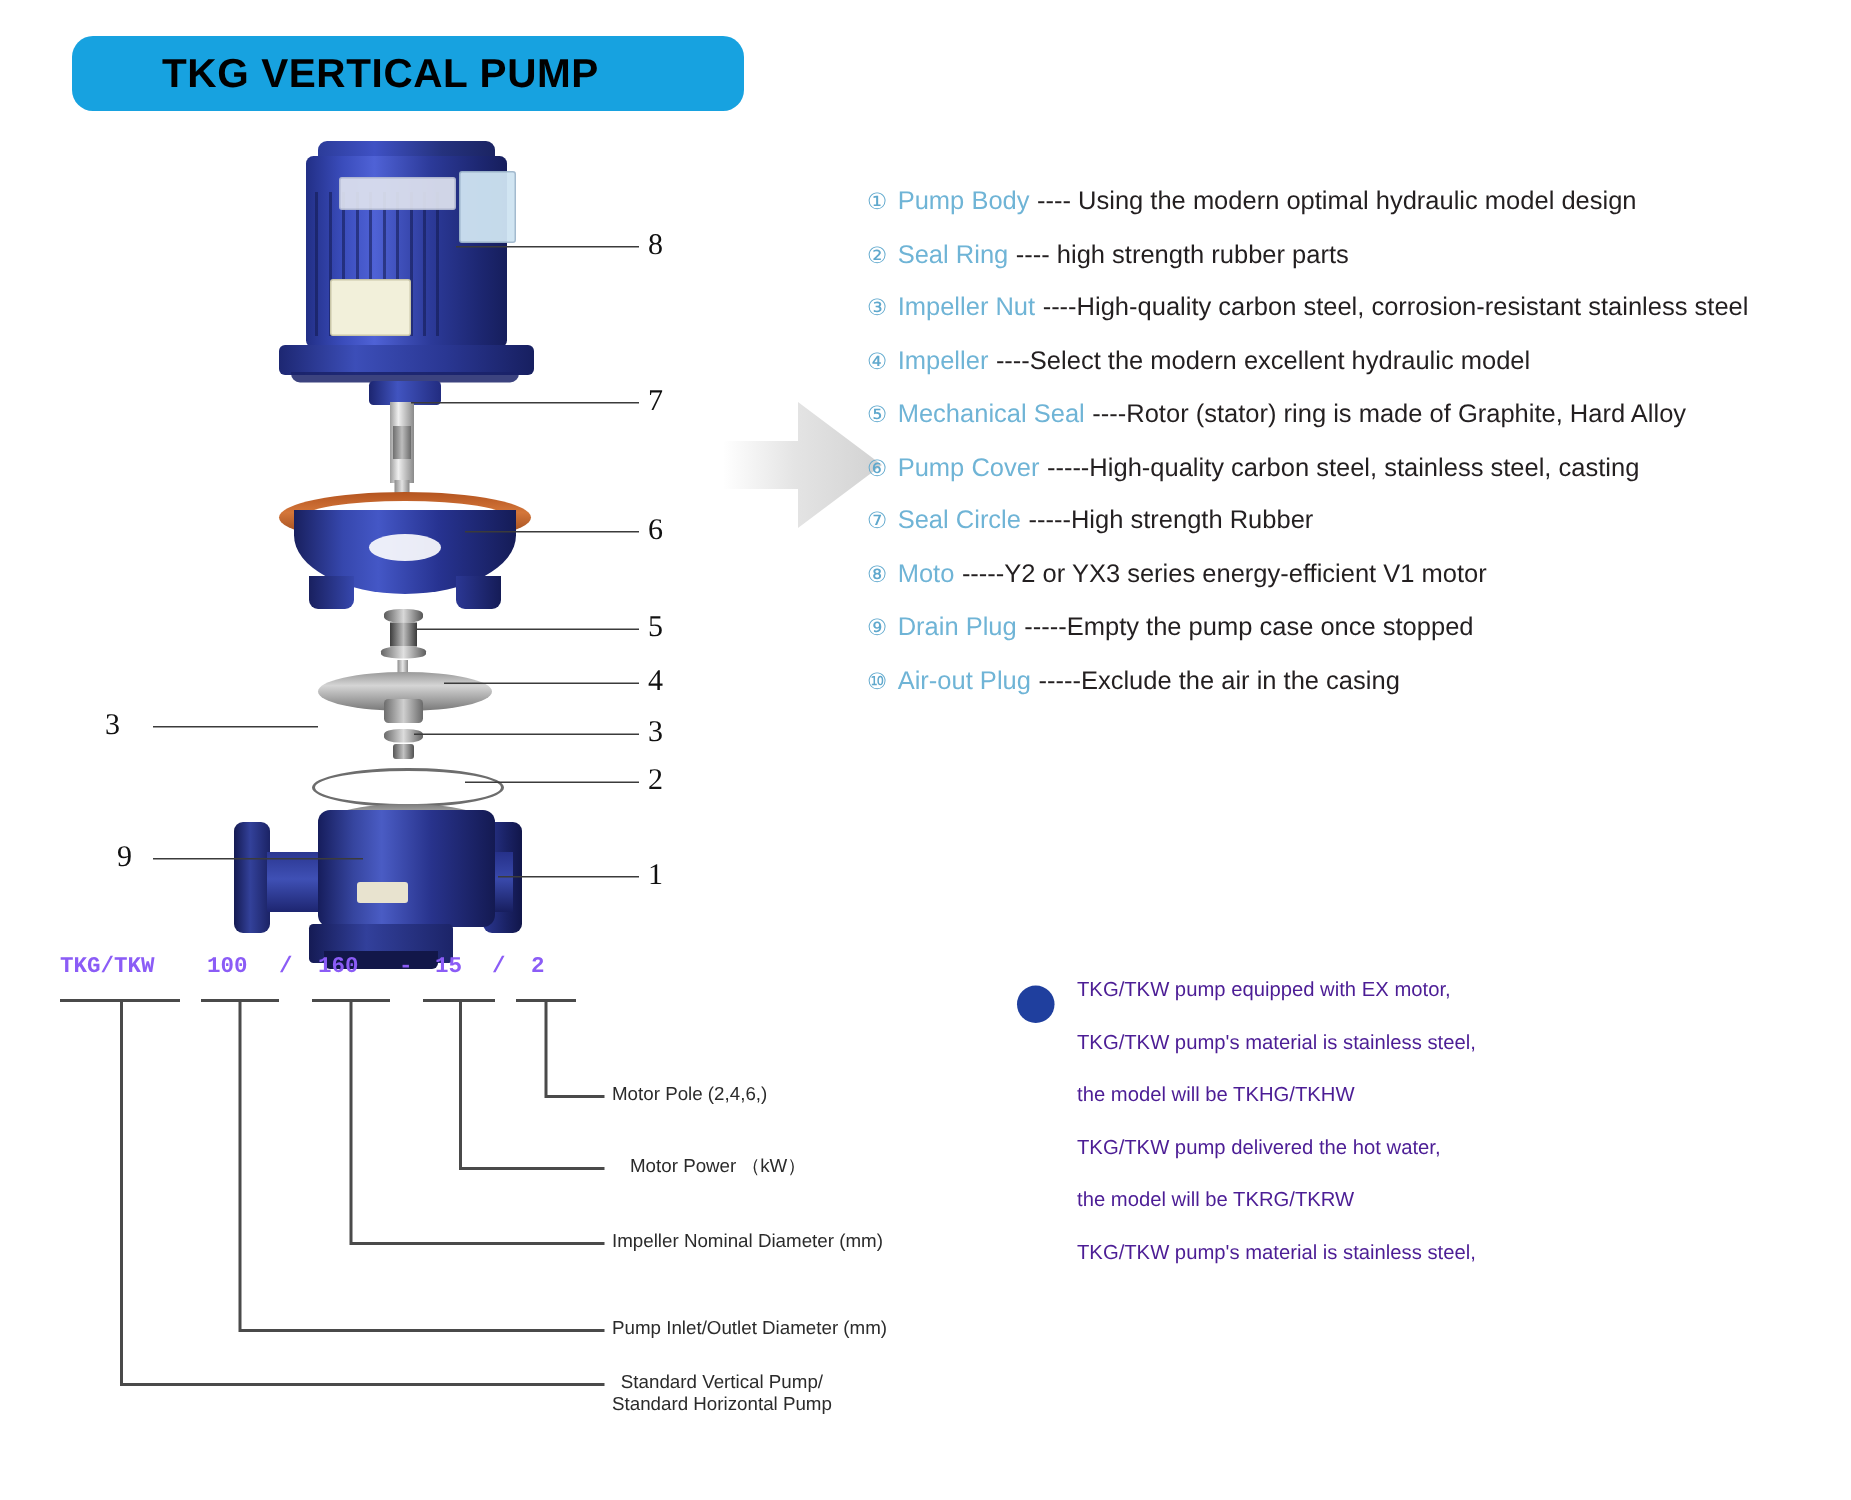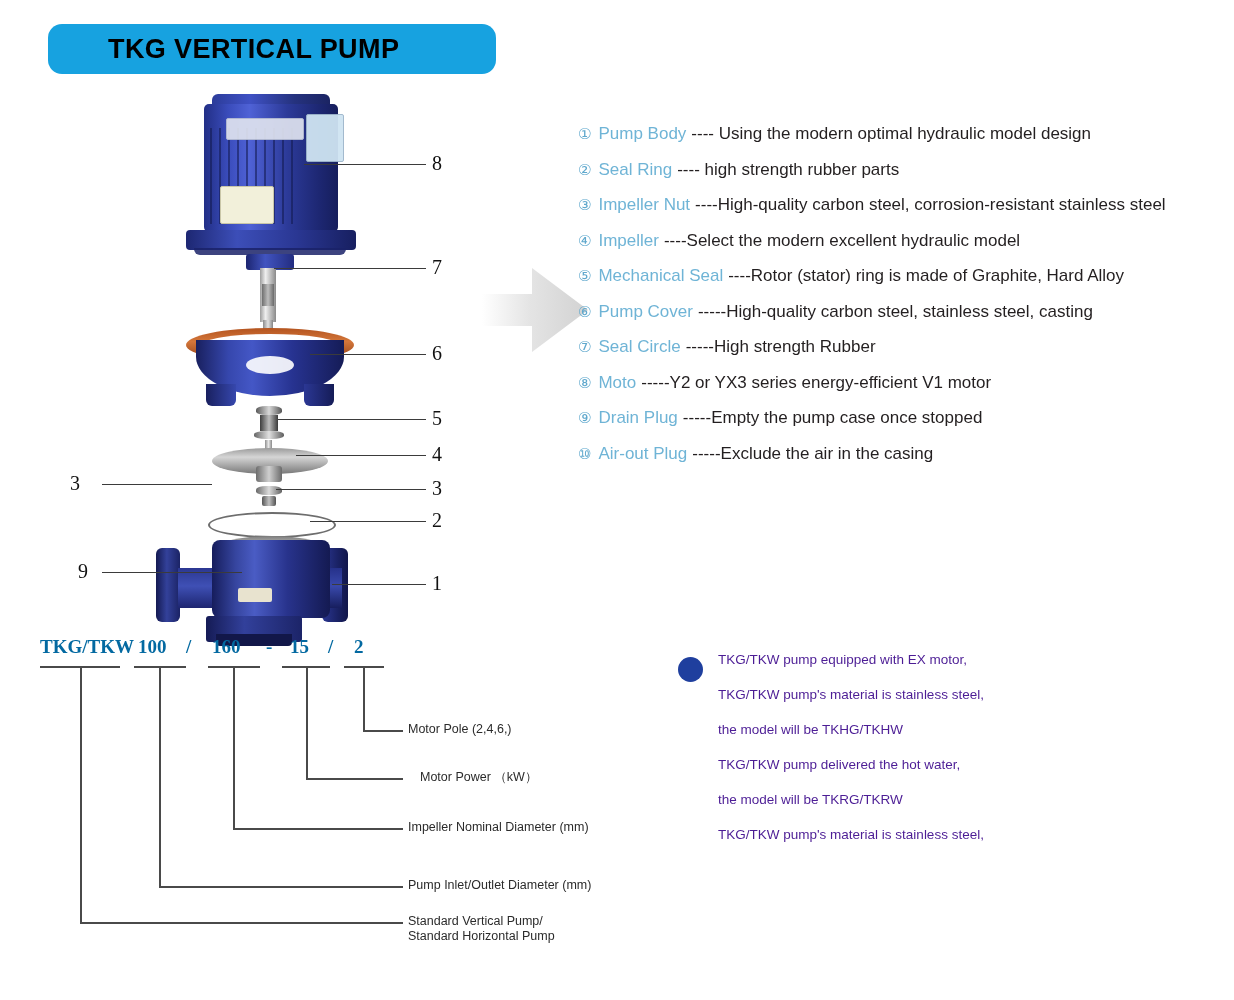--- a/index.html
+++ b/index.html
@@ -153,26 +153,26 @@
   .legend-row{display:flex;align-items:baseline;margin-bottom:15.5px;white-space:nowrap;}
   .legend-num{
     color:#5fa8cd;font-size:15px;margin-right:7px;font-family:"DejaVu Sans", sans-serif;
     flex:none;
   }
   .legend-part{color:#6fb4d6;font-size:17px;margin-right:5px;flex:none;}
   .legend-desc{color:#231f20;font-size:17px;}
 
   
   .model{position:absolute;left:34px;top:636px;width:560px;height:320px;}
-  .tok{position:absolute;font-size:19px;font-weight:bold;color:#0369a1;
-       font-family:Liberation Serif, serif;}
+  .tok{position:absolute;font-size:15px;font-weight:bold;color:#8b5cf6;
+       font-family:Liberation Mono, monospace;}
   .tok.sep{font-weight:bold;}
   .mline{position:absolute;background:#4a4a4a;}
   .mlabel{position:absolute;font-size:12.5px;color:#2b2b2b;line-height:15px;
-          font-family:"Liberation Sans", sans-serif;white-space:nowrap;}
+          font-family:"Liberation Sans", sans-serif;white-space:nowrap;text-align:center;}
 
   
   .notes{position:absolute;left:718px;top:652px;width:470px;}
   .note-bullet{position:absolute;left:-40px;top:5px;width:25px;height:25px;border-radius:50%;
     background:#1f3f9e;}
   .note-line{font-size:13.5px;color:#4c1d95;line-height:16px;margin-bottom:19px;white-space:nowrap;}
   .note-line.tight{margin-bottom:2px;}
   .note-line b{font-weight:bold;font-size:14.5px;}
 </style>
 </head>

